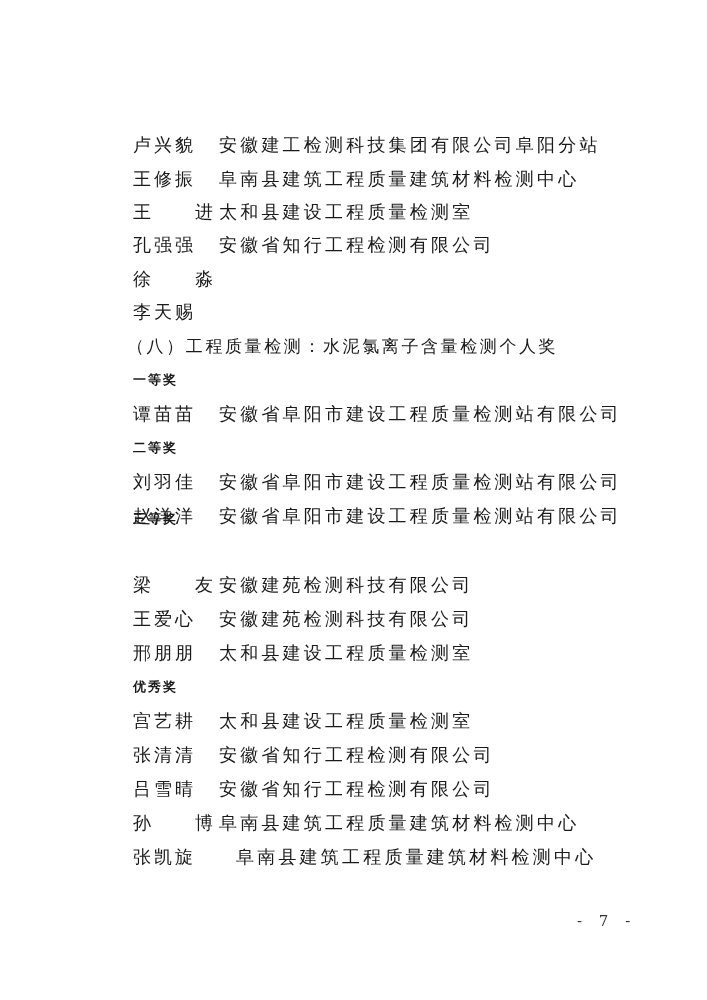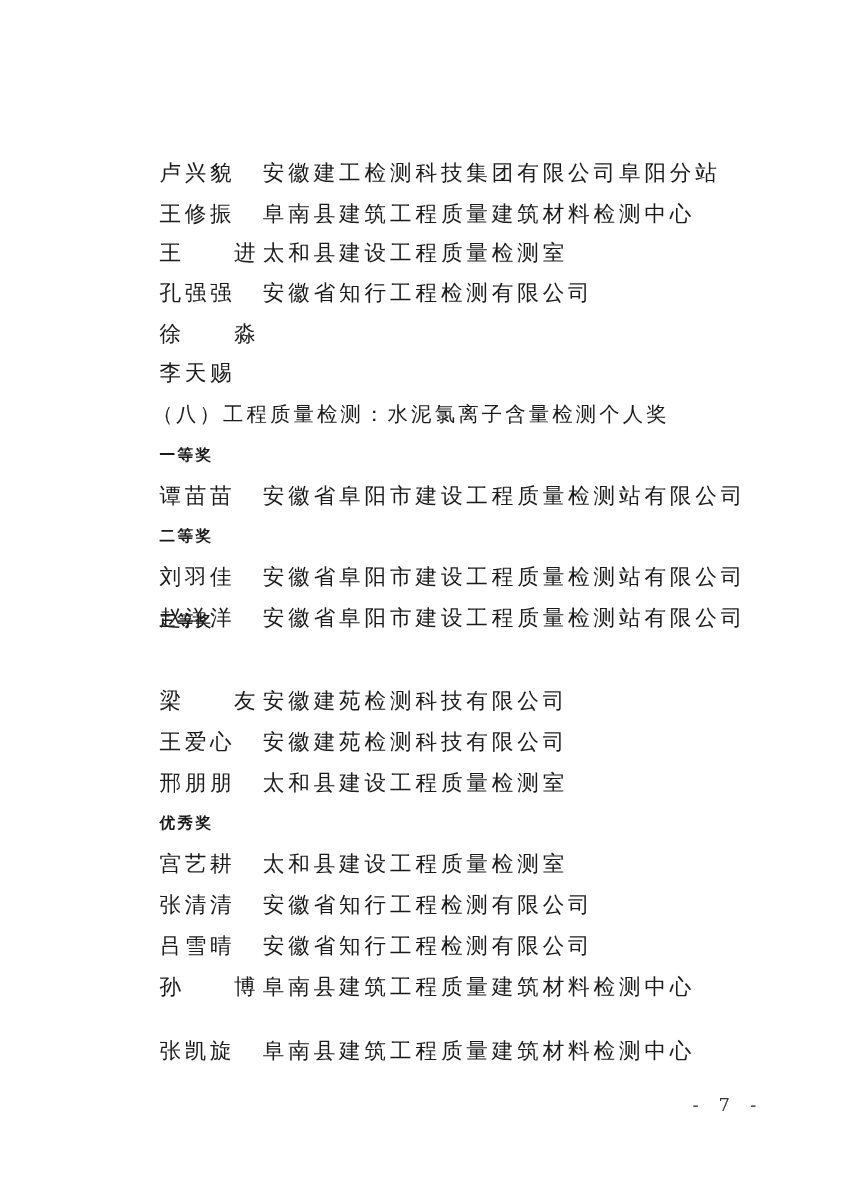--- a/index.html
+++ b/index.html
@@ -110,18 +110,18 @@
 <div class="row" style="top:776px;">
   <span class="name">吕雪晴</span>
   <span class="org">安徽省知行工程检测有限公司</span>
 </div>
 <div class="row" style="top:810px;">
   <span class="name two">
       <span style="letter-spacing:44px;">孙博</span>
     </span>
   <span class="org shift">阜南县建筑工程质量建筑材料检测中心</span>
 </div>
-<div class="row" style="top:864px;">
+<div class="row" style="top:844px;gap:17px;">
   <span class="name">张凯旋</span>
   <span class="org">阜南县建筑工程质量建筑材料检测中心</span>
 </div>
 
 <div class="page-num">- 7 -</div>
 
 </body></html>

